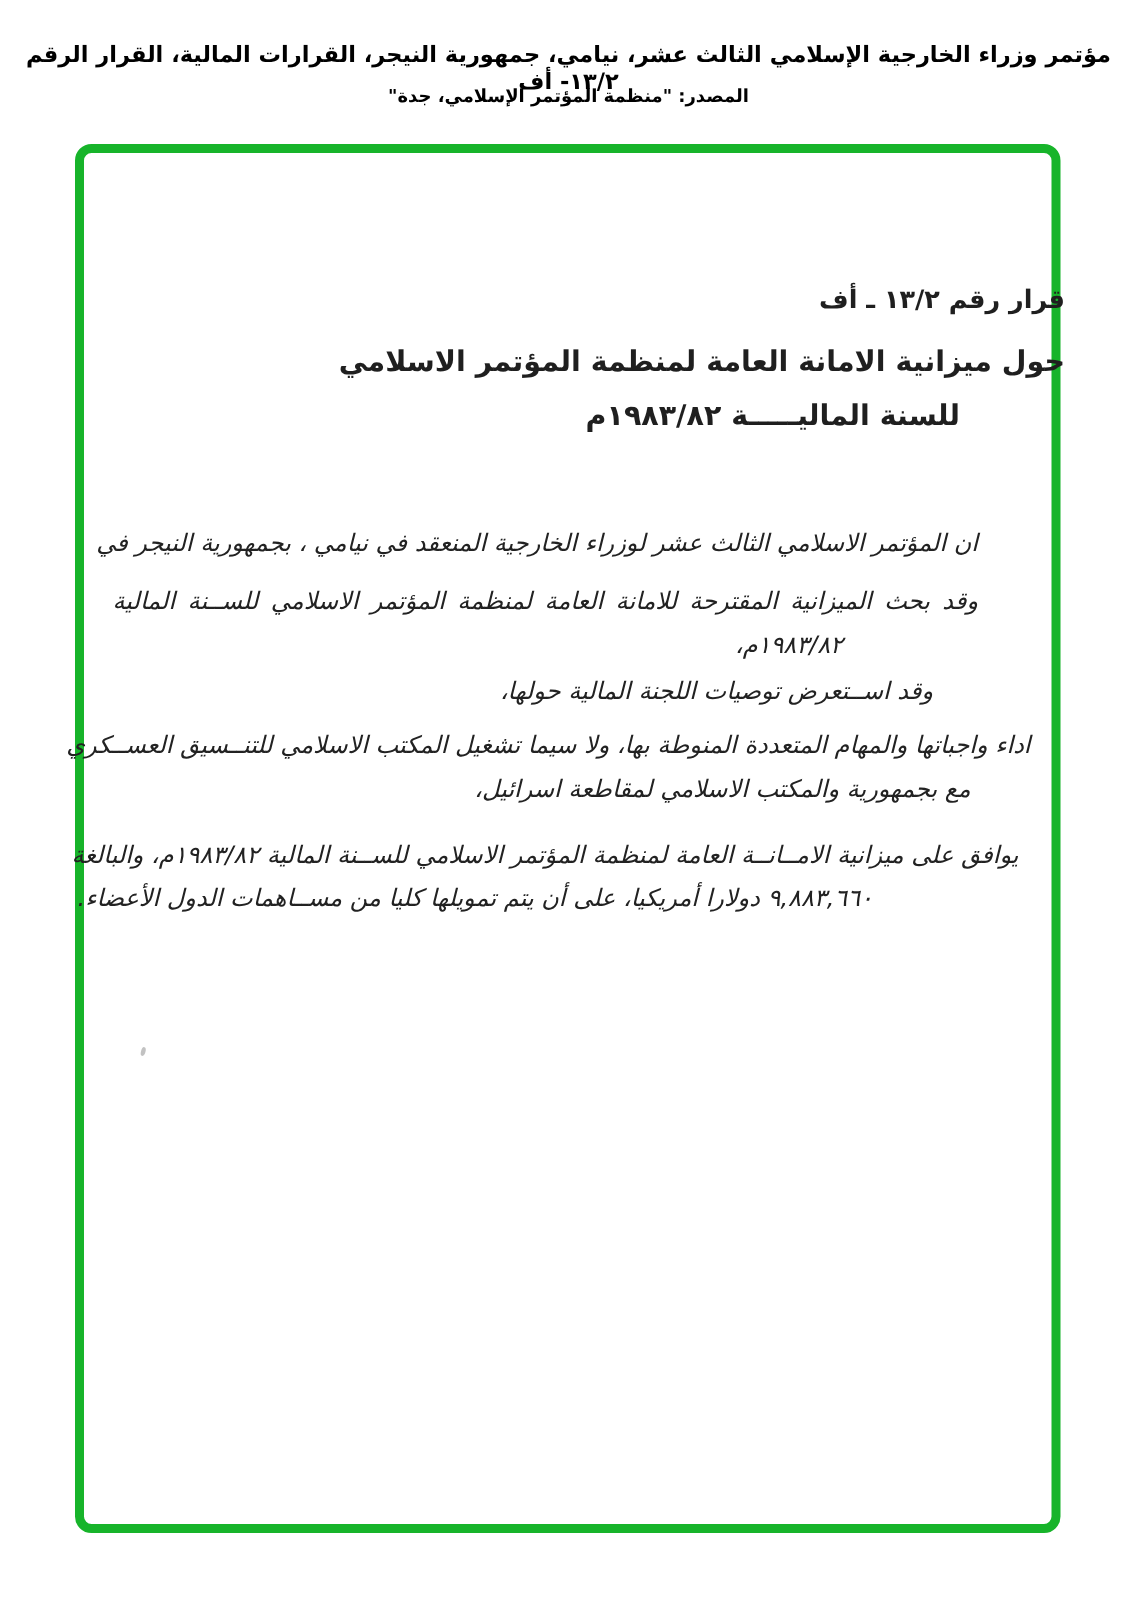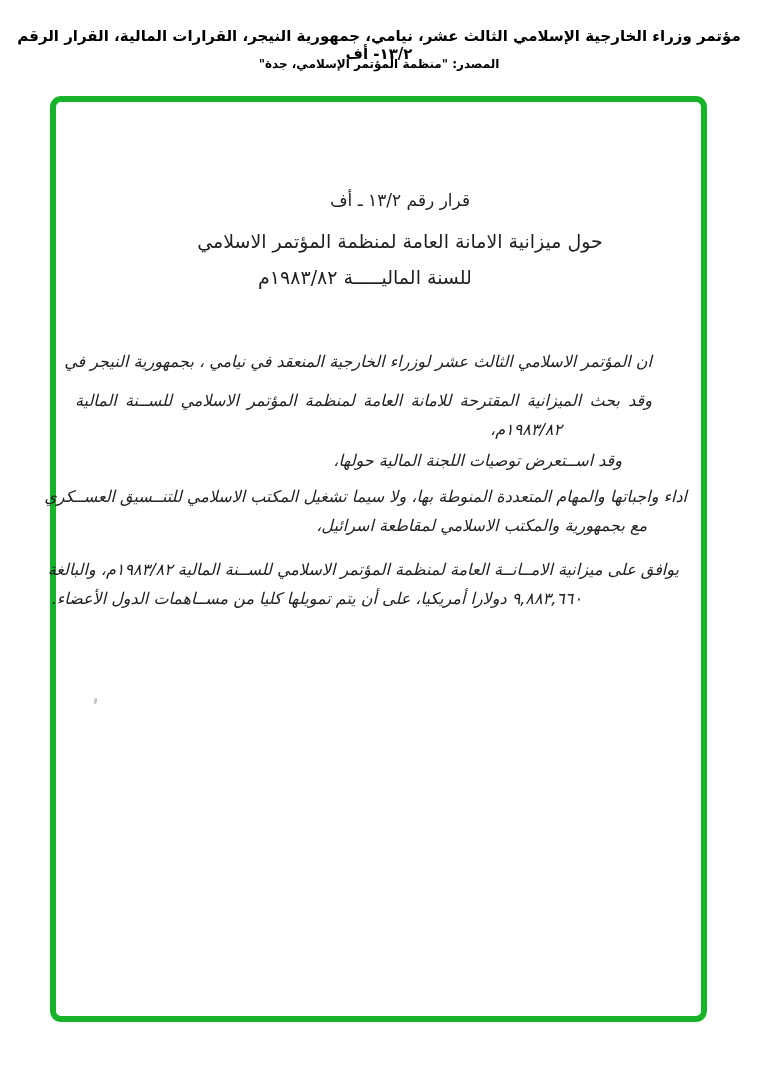--- a/index.html
+++ b/index.html
@@ -6,22 +6,22 @@
   body{
     width:758px;height:1078px;background:#ffffff;position:relative;overflow:hidden;
     font-family:"DejaVu Sans", sans-serif;
   }
   .hdr{position:absolute;left:0;width:758px;text-align:center;direction:rtl;
        font-weight:bold;color:#000;}
   #hdr1{top:27px;font-size:15px;}
   #hdr2{top:57px;font-size:12px;}
   #frame{position:absolute;left:50px;top:96px;width:645px;height:914px;
          border:6px solid #17b42a;border-radius:11px;background:#fff;}
-  #titleblock{position:absolute;left:90px;top:188px;width:620px;text-align:center;
-              direction:rtl;color:#1f1f1f;}
+  #titleblock{position:absolute;left:90px;top:188px;width:620px;text-align:right;
+              direction:rtl;color:#1f1f1f;font-weight:bold;}
   .t1{font-size:17px;height:24px;line-height:24px;margin-bottom:16px;}
   .t2{font-size:19px;height:27px;line-height:27px;margin-bottom:9px;}
   .t3{font-size:19px;height:27px;line-height:27px;margin-right:70px;}
   #bodyblock{position:absolute;left:75px;top:347px;width:612px;direction:rtl;
              color:#222;font-size:16px;}
   .para{margin:0;font-style:italic;}
   .mt10{margin-top:10px;}
   .mt2{margin-top:2px;}
   .mt7{margin-top:7px;}
   .mt15{margin-top:15px;}

